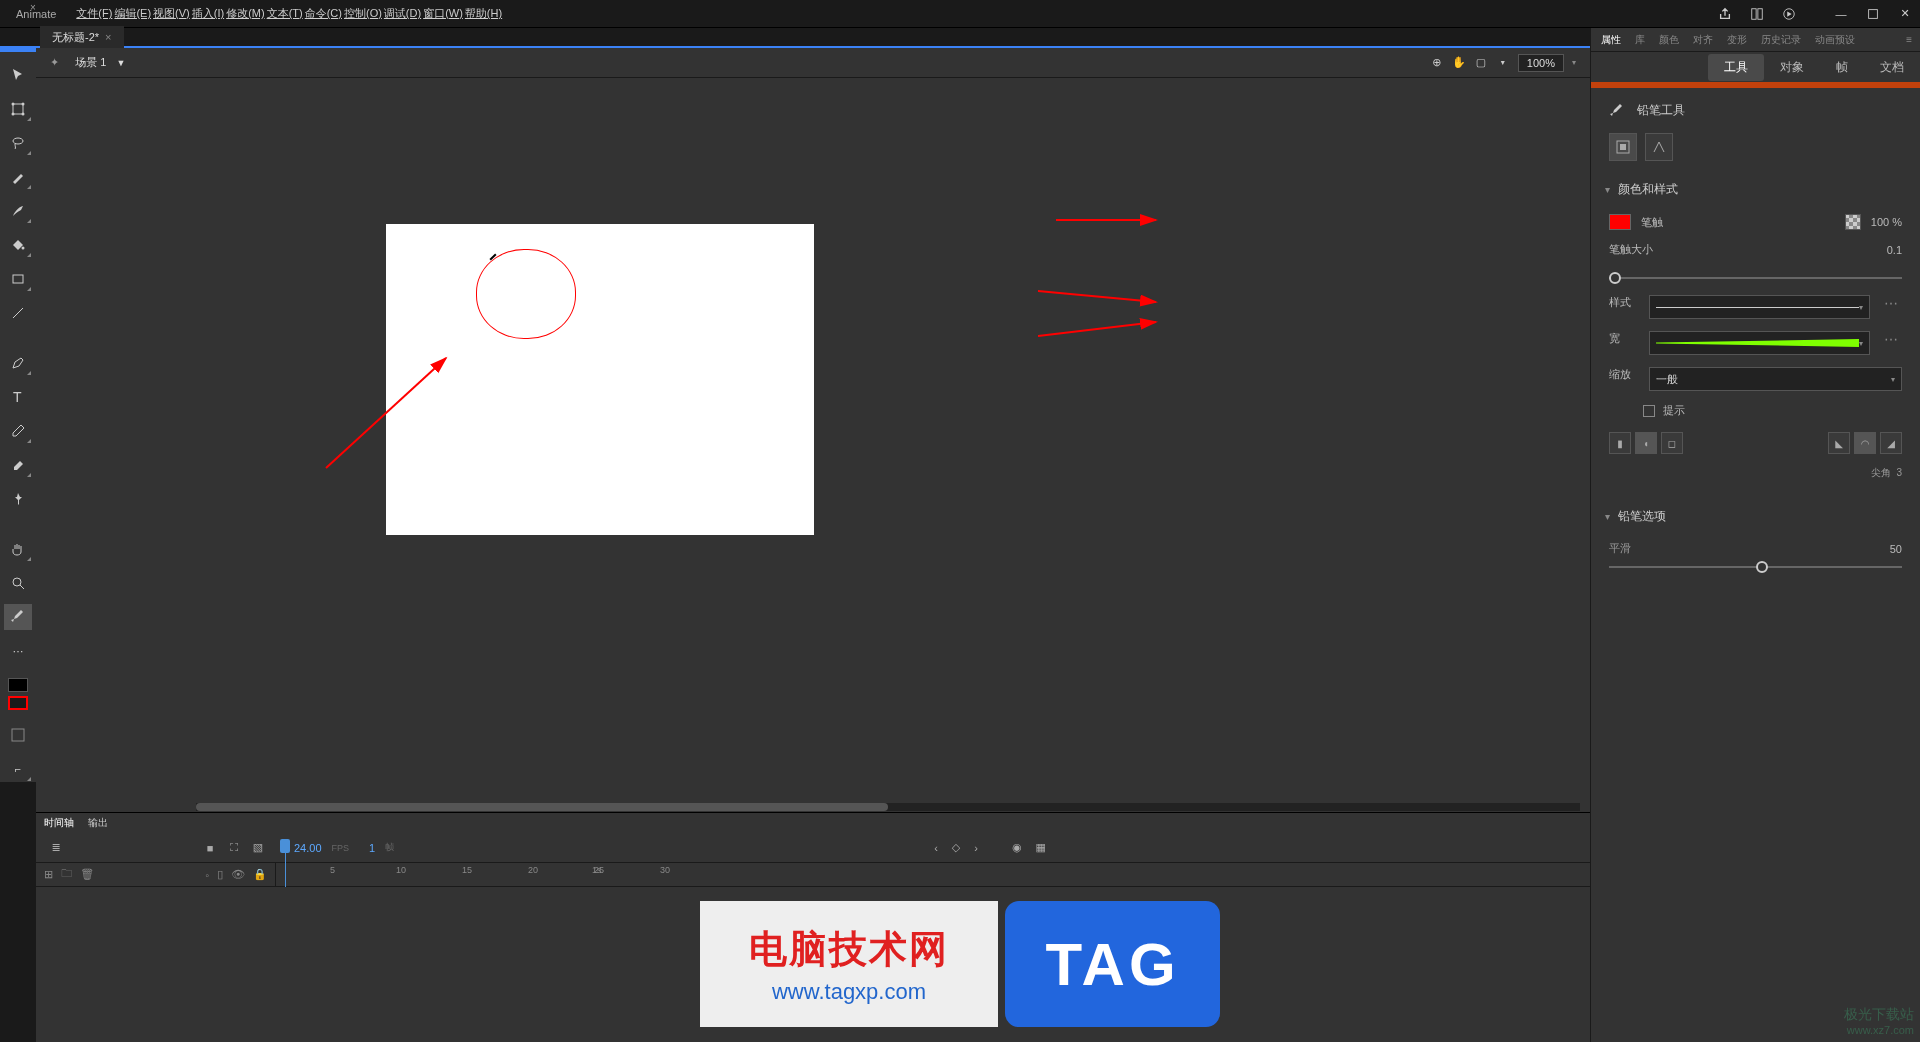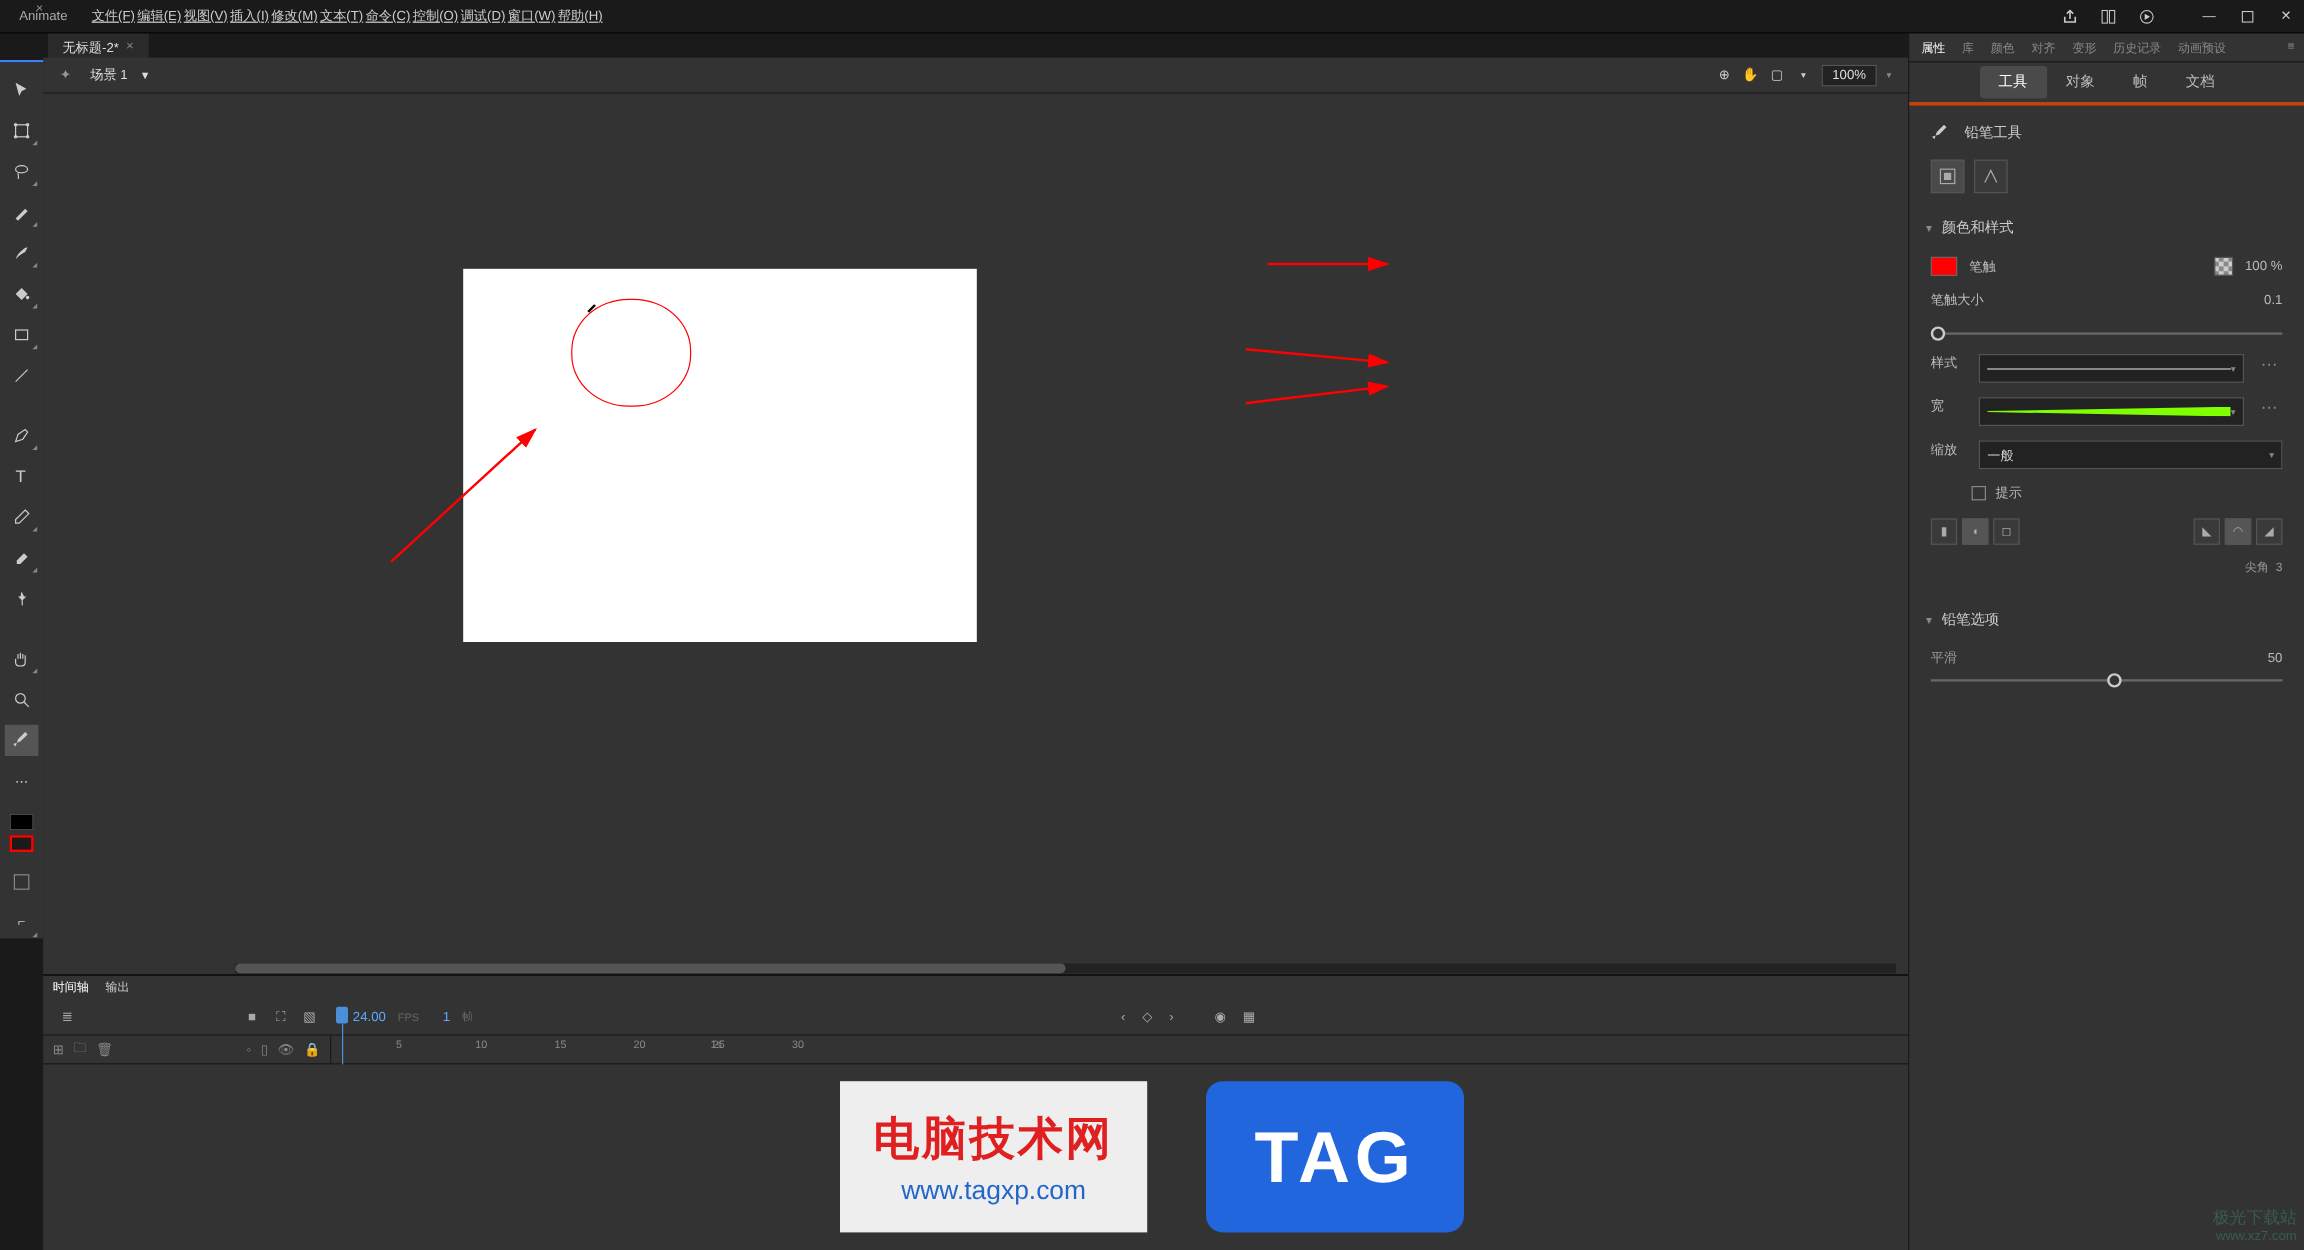--- a/index.html
+++ b/index.html
@@ -9,21 +9,21 @@
 .top-bar { height: 28px; background: #1a1a1a; display: flex; align-items: center; padding: 0 8px; border-bottom: 1px solid #000; }
 .app-title { color: #aaa; font-size: 11px; margin-right: 20px; margin-left: 8px; }
 .menu-items { display: flex; gap: 2px; text-decoration: underline; }
 .menu-item { color: #ccc; font-size: 11px; cursor: pointer; }
 .window-controls { margin-left: auto; display: flex; gap: 18px; align-items: center; }
 .win-ctrl { width: 14px; height: 14px; display: flex; align-items: center; justify-content: center; color: #ccc; cursor: pointer; }
 .win-ctrl svg { width: 14px; height: 14px; }
 .close-x-small { position: absolute; top: 2px; left: 30px; color: #999; font-size: 10px; }
 
 
-.tab-bar { height: 24px; background: #1a1a1a; display: flex; align-items: center; padding-left: 40px; border-bottom: 2px solid #3b82f6; }
+.tab-bar { height: 24px; background: #1a1a1a; display: flex; align-items: center; padding-left: 40px; border-bottom: 6px solid #3b82f6; }
 .tab { background: #2a2a2a; padding: 4px 12px; font-size: 11px; color: #ddd; display: flex; align-items: center; gap: 6px; }
 .tab .close { color: #888; }
 
 
 .toolbar { position: absolute; left: 0; top: 52px; width: 36px; background: #333; display: flex; flex-direction: column; align-items: center; padding-top: 10px; gap: 8px; }
 .tool { width: 28px; height: 26px; display: flex; align-items: center; justify-content: center; color: #ccc; cursor: pointer; position: relative; }
 .tool.active { background: #555; }
 .tool svg { width: 16px; height: 16px; }
 .tool-sep { height: 8px; }
 .tool .sub-indicator { position: absolute; bottom: 1px; right: 1px; width: 0; height: 0; border-left: 4px solid transparent; border-bottom: 4px solid #888; }
@@ -49,21 +49,21 @@
 
 .arrow { position: absolute; pointer-events: none; }
 
 
 .right-panel { position: absolute; right: 0; top: 28px; width: 330px; bottom: 0; background: #333; border-left: 1px solid #1a1a1a; display: flex; flex-direction: column; }
 .panel-tabs { height: 24px; display: flex; align-items: center; padding: 0 8px; gap: 10px; border-bottom: 1px solid #1a1a1a; font-size: 10px; }
 .panel-tab { color: #888; cursor: pointer; padding: 0 2px; }
 .panel-tab.active { color: #fff; }
 .panel-tabs .menu-icon { margin-left: auto; color: #888; }
 
-.sub-tabs { height: 36px; display: flex; align-items: center; justify-content: center; border-bottom: 3px solid #c2410c; }
+.sub-tabs { height: 36px; display: flex; align-items: center; justify-content: flex-end; border-bottom: 6px solid #c2410c; }
 .sub-tab { padding: 5px 16px; color: #bbb; font-size: 12px; cursor: pointer; border-radius: 3px; }
 .sub-tab.active { background: #4a4a4a; color: #fff; }
 
 .tool-header { padding: 14px 18px; display: flex; align-items: center; gap: 12px; color: #ccc; font-size: 12px; }
 .tool-header svg { width: 16px; height: 16px; }
 
 .icon-row { padding: 0 18px 10px; display: flex; gap: 8px; }
 .icon-sq { width: 28px; height: 28px; background: #3a3a3a; border: 1px solid #555; display: flex; align-items: center; justify-content: center; }
 .icon-sq.sel { background: #4a4a4a; }
 
@@ -135,21 +135,21 @@
 .tl-layer-cell .dot { width: 5px; height: 5px; border-radius: 50%; background: #7cf; }
 .tl-frames-cell { flex: 1; position: relative; background: #3a3a3a; }
 .tl-playhead { position: absolute; left: 4px; top: -24px; width: 10px; height: 48px; }
 .tl-playhead .head { width: 10px; height: 14px; background: #4a90d9; border-radius: 2px; }
 .tl-playhead .line { width: 1px; height: 34px; background: #4a90d9; margin-left: 5px; }
 .tl-keyframe { position: absolute; left: 5px; top: 8px; width: 6px; height: 6px; background: #222; border-radius: 50%; }
 .tl-frames-cell .tl-frame-span { position: absolute; left: 0; top: 0; bottom: 0; width: 14px; background: #555; border-right: 1px solid #222;}
 
 
 .watermark { position: absolute; pointer-events: none; }
-.wm1 { left: 700px; bottom: 15px; width: 256px; height: 126px; background: #eee; display: flex; flex-direction: column; align-items: center; justify-content: center; }
+.wm1 { left: 700px; bottom: 15px; width: 298px; height: 126px; background: #eee; display: flex; flex-direction: column; align-items: center; justify-content: center; }
 .wm1 .t1 { color: #e02020; font-size: 38px; font-weight: bold; letter-spacing: 2px; }
 .wm1 .t2 { color: #2266cc; font-size: 22px; margin-top: 4px; }
 .wm2 { left: 1005px; bottom: 15px; width: 215px; height: 126px; background: #2266dd; border-radius: 14px; display: flex; align-items: center; justify-content: center; }
 .wm2 .t { color: #fff; font-size: 60px; font-weight: bold; letter-spacing: 4px; }
 .wm3 { right: 6px; bottom: 6px; color: #3a7a5a; font-size: 11px; opacity: 0.6; text-align: right; }
 .wm3 .logo { font-size: 14px; }
 </style>
 </head>
 <body>
 

